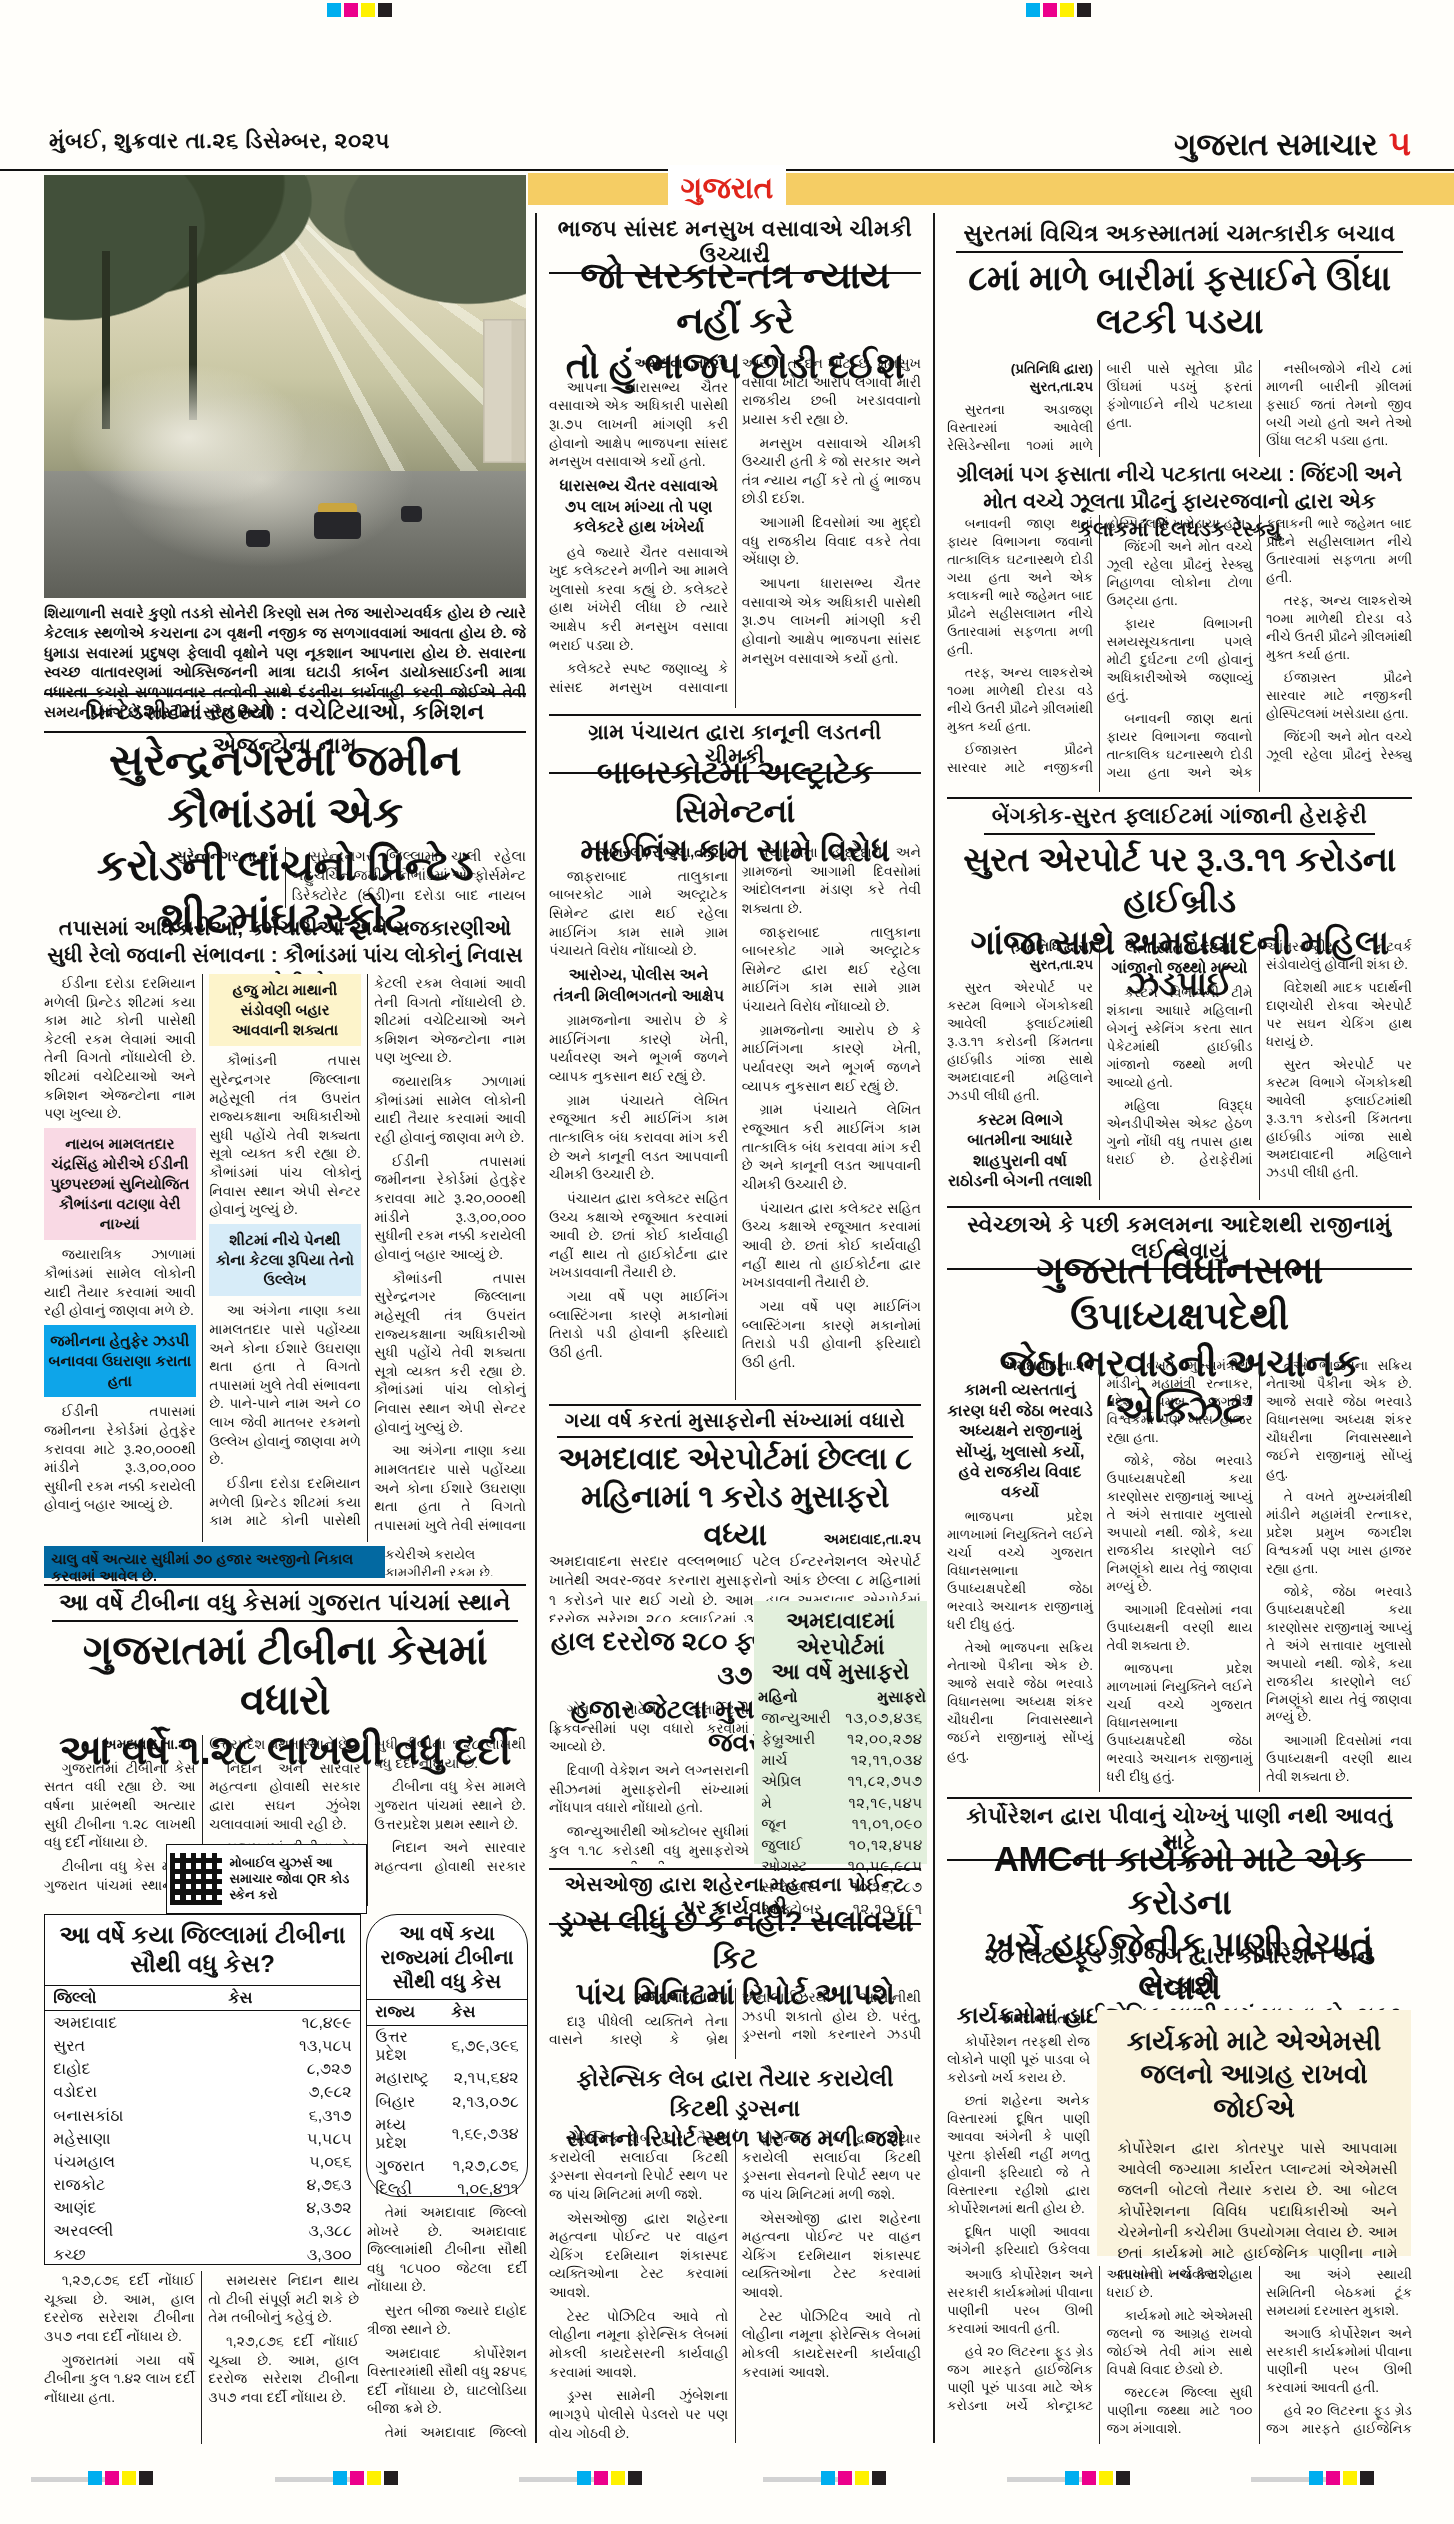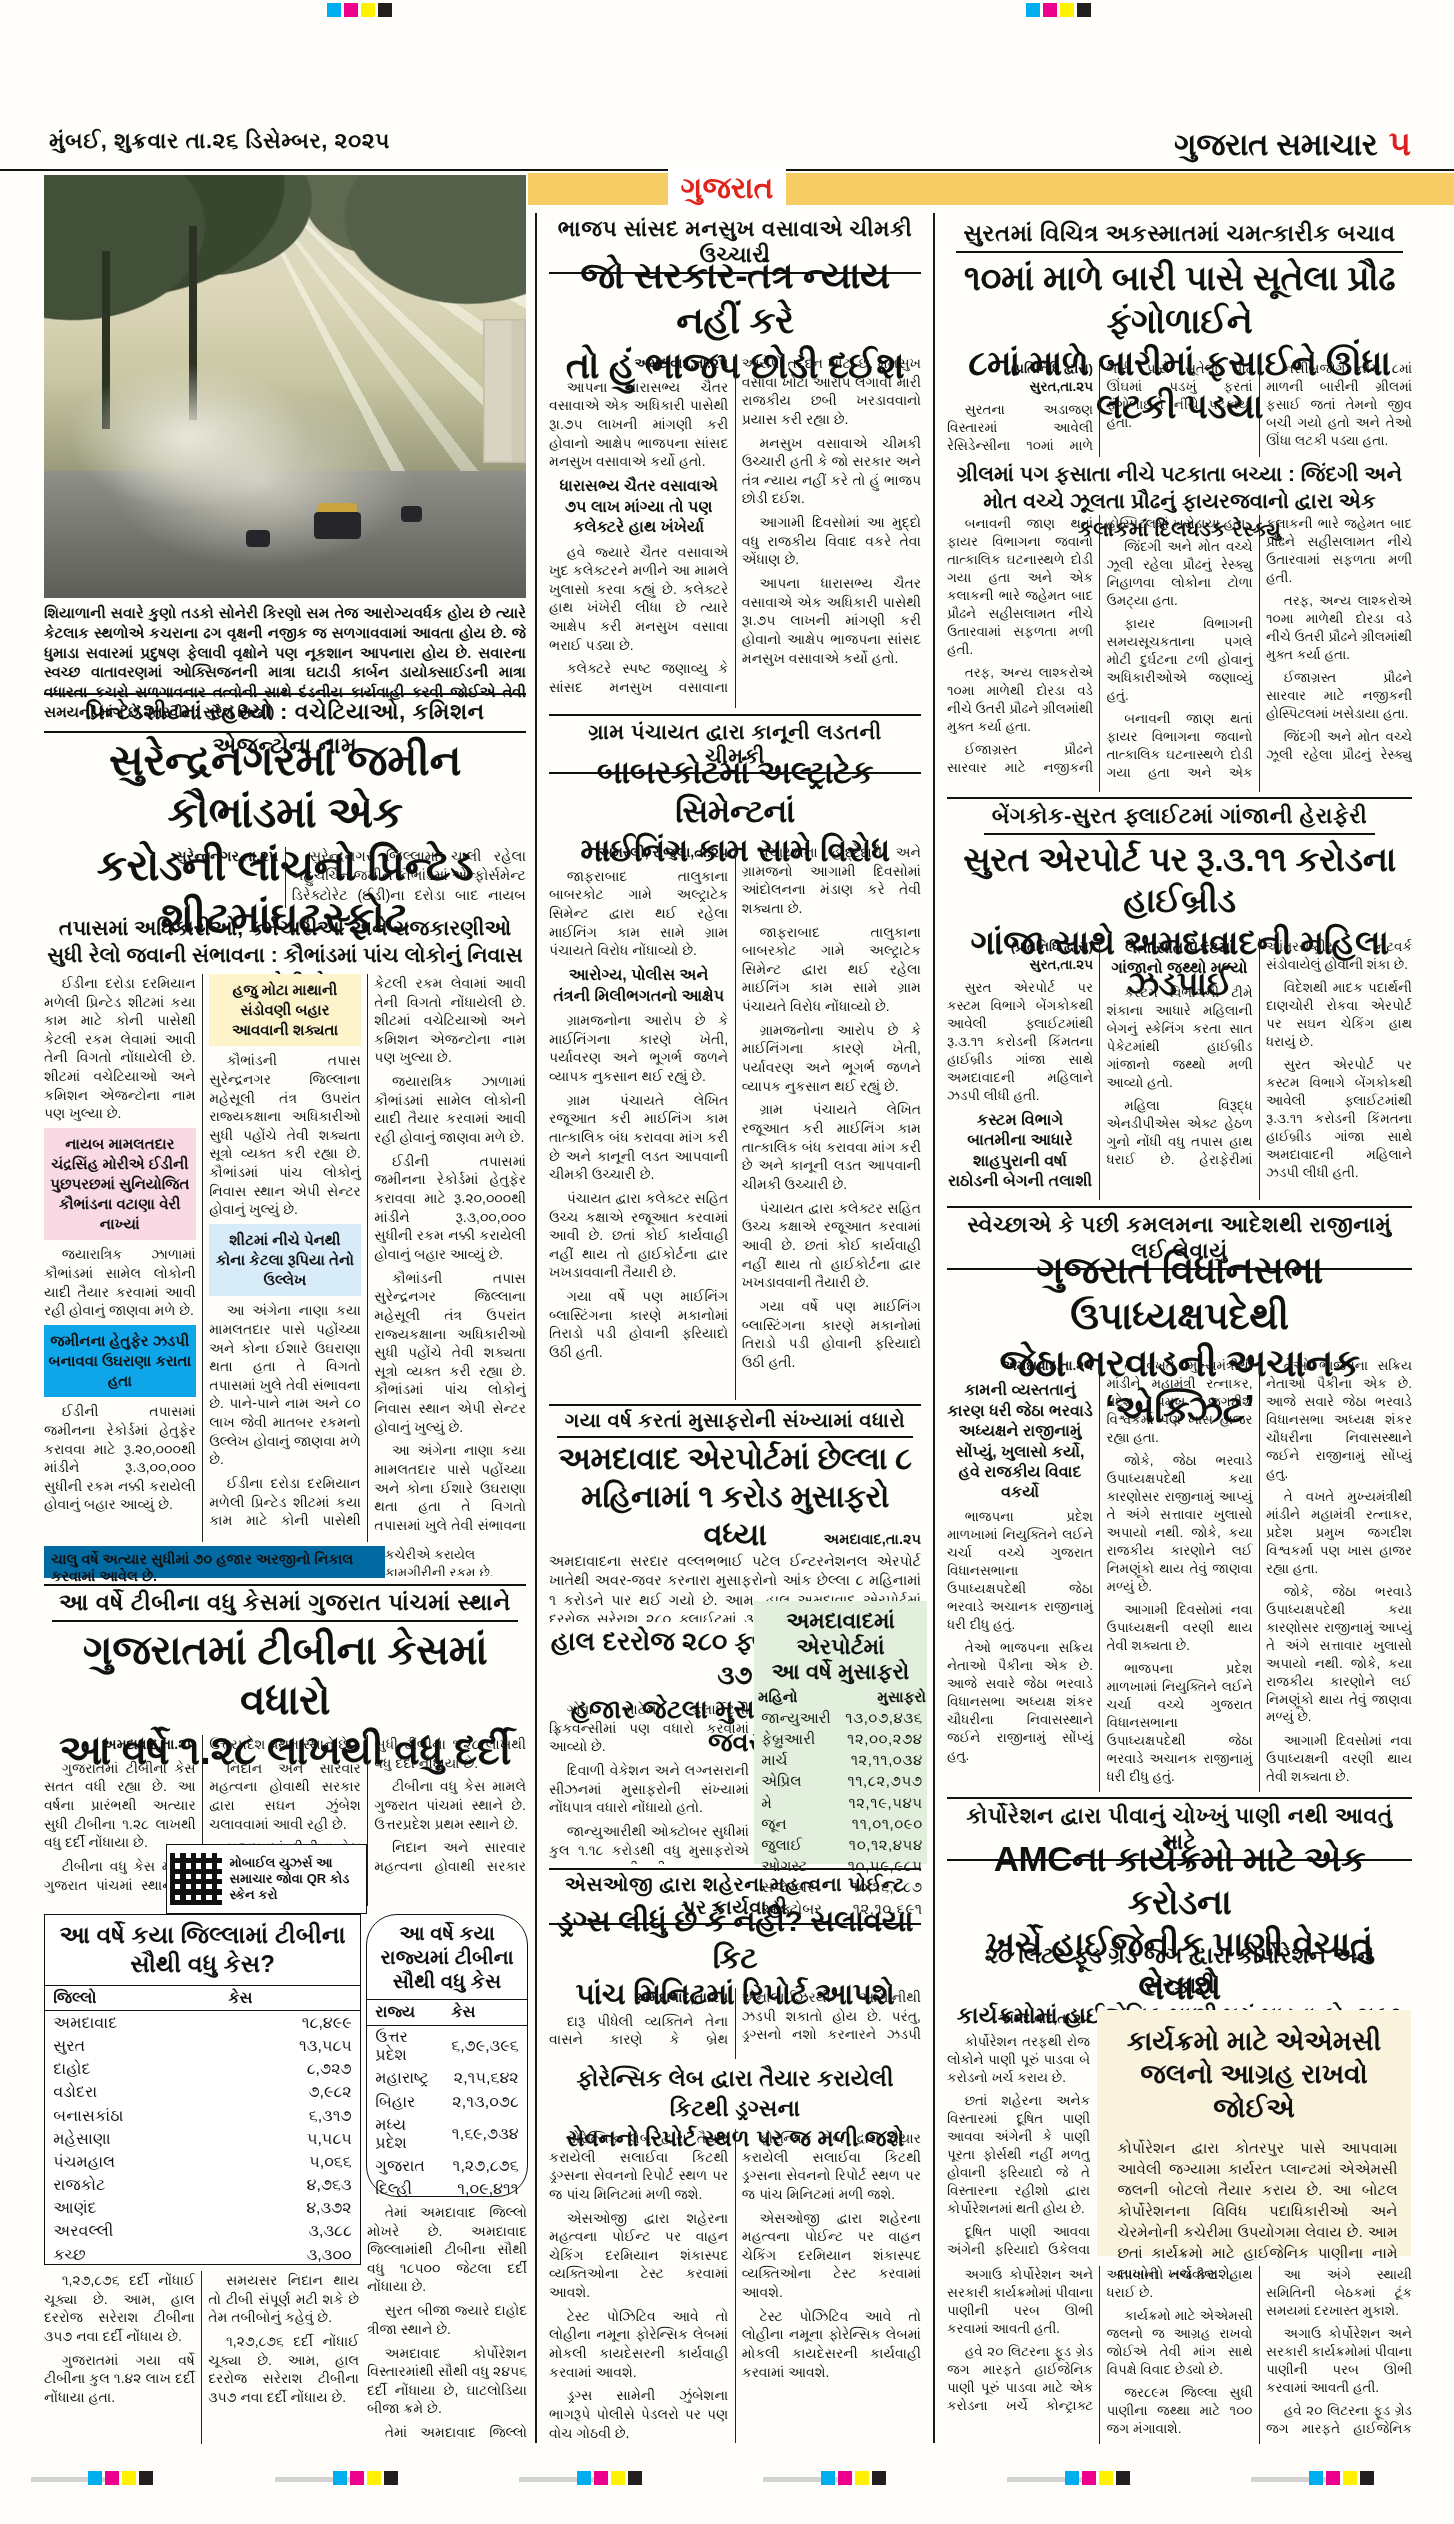--- a/index.html
+++ b/index.html
@@ -404,21 +404,20 @@
     <p>એસઓજી દ્વારા શહેરના મહત્વના પોઈન્ટ પર વાહન ચેકિંગ દરમિયાન શંકાસ્પદ વ્યક્તિઓના ટેસ્ટ કરવામાં આવશે.</p>
     <p>ટેસ્ટ પોઝિટિવ આવે તો લોહીના નમૂના ફોરેન્સિક લેબમાં મોકલી કાયદેસરની કાર્યવાહી કરવામાં આવશે.</p>
     <p>ડ્રગ્સ સામેની ઝુંબેશના ભાગરૂપે પોલીસે પેડલરો પર પણ વોચ ગોઠવી છે.</p>
     <p>ફોરેન્સિક લેબ દ્વારા તૈયાર કરાયેલી સલાઈવા કિટથી ડ્રગ્સના સેવનનો રિપોર્ટ સ્થળ પર જ પાંચ મિનિટમાં મળી જશે.</p>
     <p>એસઓજી દ્વારા શહેરના મહત્વના પોઈન્ટ પર વાહન ચેકિંગ દરમિયાન શંકાસ્પદ વ્યક્તિઓના ટેસ્ટ કરવામાં આવશે.</p>
     <p>ટેસ્ટ પોઝિટિવ આવે તો લોહીના નમૂના ફોરેન્સિક લેબમાં મોકલી કાયદેસરની કાર્યવાહી કરવામાં આવશે.</p>
   </div>
 
 <div class="abs kicker c" style="left:947px;top:220px;width:465px;font-size:23px;"><span>સુરતમાં વિચિત્ર અકસ્માતમાં ચમત્કારીક બચાવ</span></div>
 <div class="abs headline c" style="left:947px;top:257px;width:465px;font-size:35px;">
-  <div>૧૦માં માળે બારી પાસે સૂતેલા પ્રૌઢ ફંગોળાઈને</div>
   <div>૮માં માળે બારીમાં ફસાઈને ઊંધા લટકી પડયા</div>
 </div>
 <div class="abs bodytxt cols cols3" style="left:947px;top:360px;width:465px;height:97px;font-size:13.5px;">
     <p class="dl">(પ્રતિનિધિ દ્વારા) સુરત,તા.૨૫</p>
     <p>સુરતના અડાજણ વિસ્તારમાં આવેલી રેસિડેન્સીના ૧૦માં માળે બારી પાસે સૂતેલા પ્રૌઢ ઊંઘમાં પડખું ફરતાં ફંગોળાઈને નીચે પટકાયા હતા.</p>
     <p>નસીબજોગે નીચે ૮માં માળની બારીની ગ્રીલમાં ફસાઈ જતાં તેમનો જીવ બચી ગયો હતો અને તેઓ ઊંધા લટકી પડ્યા હતા.</p>
   </div>
 <div class="abs subhead c" style="left:947px;top:460px;width:465px;height:50px;font-size:21px;">ગ્રીલમાં પગ ફસાતા નીચે પટકાતા બચ્યા : જિંદગી અને મોત વચ્ચે ઝૂલતા પ્રૌઢનું ફાયરજવાનો દ્વારા એક કલાકમાં દિલધડક રેસ્ક્યુ</div>
 <div class="abs bodytxt cols cols3" style="left:947px;top:515px;width:465px;height:277px;font-size:13.5px;">
     <p>બનાવની જાણ થતાં ફાયર વિભાગના જવાનો તાત્કાલિક ઘટનાસ્થળે દોડી ગયા હતા અને એક કલાકની ભારે જહેમત બાદ પ્રૌઢને સહીસલામત નીચે ઉતારવામાં સફળતા મળી હતી.</p>

